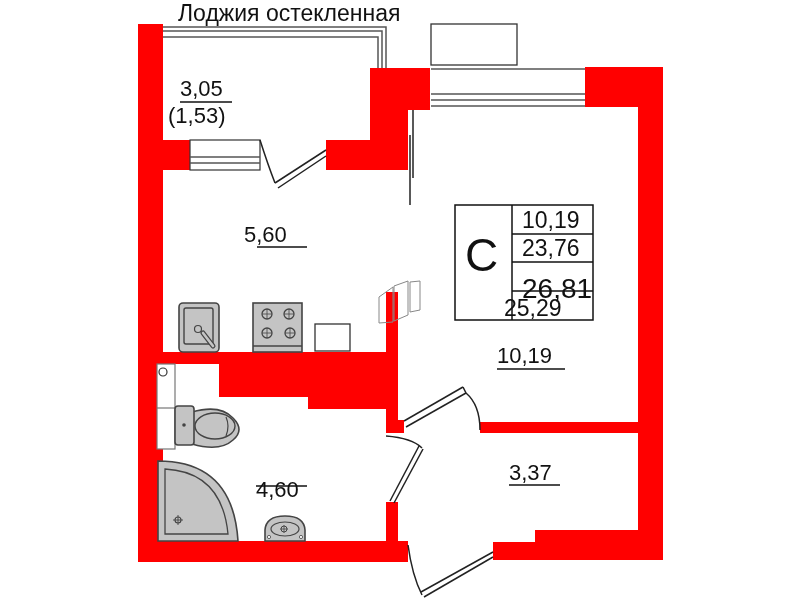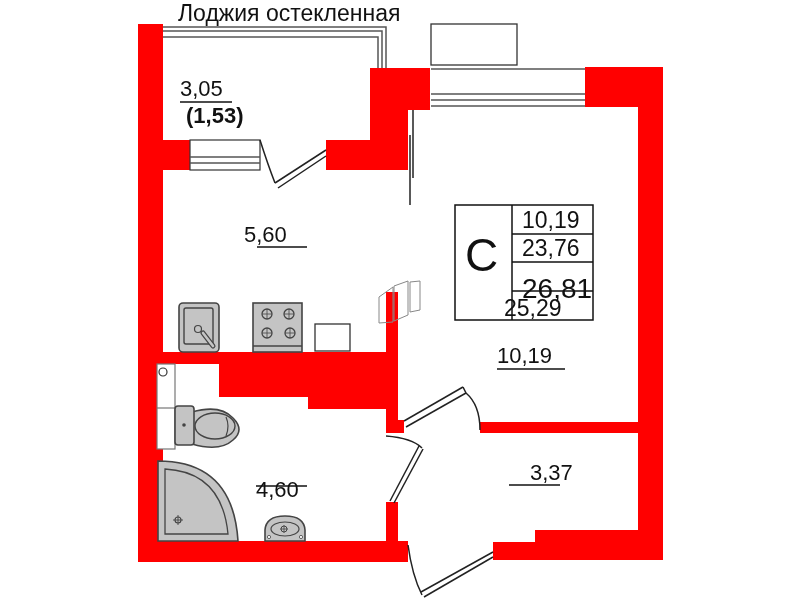--- a/index.html
+++ b/index.html
@@ -171,24 +171,24 @@
     <line class="uline" x1="257" y1="247" x2="307" y2="247"></line>
     <line class="uline" x1="497" y1="369" x2="565" y2="369"></line>
     <line class="uline" x1="256" y1="486" x2="307" y2="486"></line>
     <line class="uline" x1="509" y1="485" x2="560" y2="485"></line>
   </g>
 </svg>
 
 <div class="html-label" style="left:178px; top:0px; font-size:23px;text-align:center;">Лоджия остекленная</div>
 
 <div class="html-label" style="left:180px; top:76px; font-size:22px;">3,05</div>
-<div class="html-label" style="left:186px; top:103px; font-size:22px;font-weight:bold;">(1,53)</div>
+<div class="html-label" style="left:168px; top:103px; font-size:22px;">(1,53)</div>
 
 <div class="html-label" style="left:244px; top:222px; font-size:22px;">5,60</div>
 <div class="html-label" style="left:497px; top:343px; font-size:22px;">10,19</div>
 <div class="html-label" style="left:256px; top:461px; font-size:22px;margin-top:16px;">4,60</div>
-<div class="html-label" style="left:509px; top:460px; font-size:22px;margin-left:21px;">3,37</div>
+<div class="html-label" style="left:509px; top:460px; font-size:22px;">3,37</div>
 
 <div class="html-label" style="left:465px; top:232px; font-size:46px; line-height:46px;">C</div>
 <div class="html-label" style="left:522px; top:207px; font-size:23px; line-height:26px;">10,19</div>
 <div class="html-label" style="left:522px; top:235px; font-size:23px; line-height:26px;">23,76</div>
 <div class="html-label" style="left:504px; top:263px; font-size:23px; line-height:26px;margin-top:32px;">25,29</div>
 <div class="html-label" style="left:522px; top:276px; font-size:28px; line-height:26px;">26,81</div>
 
 </body></html>

